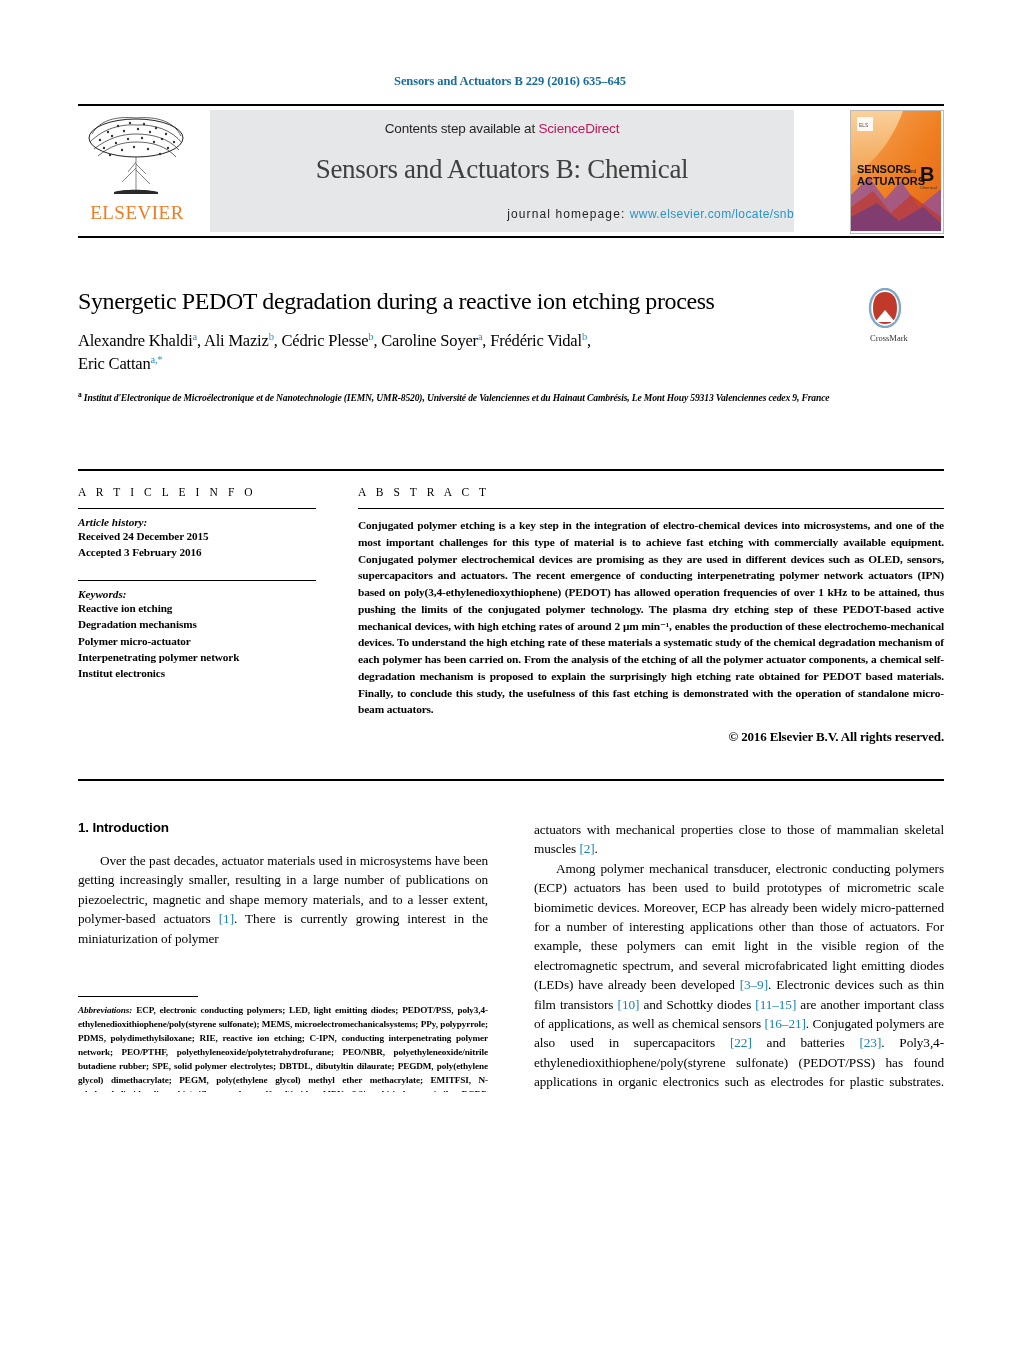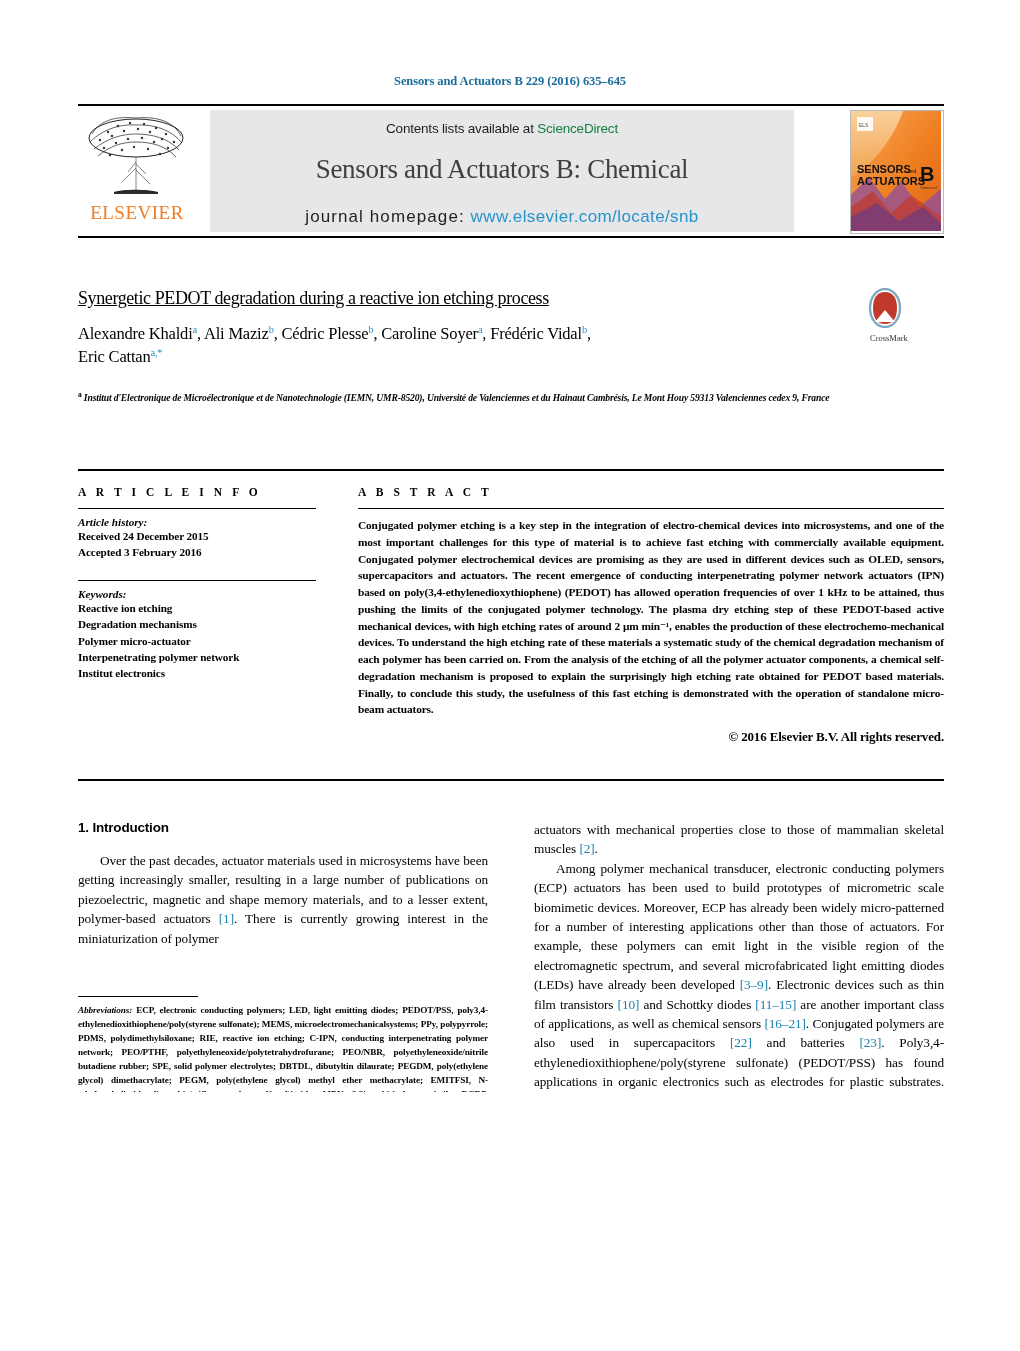--- a/index.html
+++ b/index.html
@@ -81,35 +81,36 @@
     text-align: center;
   }
   .contents-line {
     font-size: 13.5px;
     font-family: "Liberation Sans", sans-serif;
     padding-top: 11px;
     color: #231f20;
     letter-spacing: -0.2px;
   }
   .contents-line .sd {
-    color: #15803d;
+    color: #be185d;
   }
   .journal-title {
     font-size: 27px;
     font-family: "Liberation Serif", serif;
     margin-top: 18px;
     letter-spacing: -0.3px;
     color: #404040;
   }
   .journal-home {
-    font-size: 17px;
+    font-size: 12px;
     font-family: "Liberation Sans", sans-serif;
     margin-top: 22px;
     letter-spacing: 1.1px;
     color: #231f20;
+    text-align: right;
   }
   .journal-home .url {
     color: #2a93c9;
     letter-spacing: 0.4px;
   }
   .cover-thumb {
     position: absolute;
     right: 0;
     top: 4px;
     width: 92px;
@@ -120,28 +121,27 @@
   }
 
   
   .title-block {
     position: absolute;
     top: 280px;
     left: 78px;
     width: 866px;
   }
   .article-title {
-    font-size: 18px;
+    font-size: 24px;
     font-family: "Liberation Serif", serif;
     letter-spacing: -0.4px;
     margin: 0;
     font-weight: normal;
     width: 800px;
     line-height: 1.15;
-    text-decoration: underline;
   }
   .authors {
     margin-top: 13px;
     font-size: 16.5px;
     line-height: 1.42;
     letter-spacing: -0.2px;
     width: 810px;
   }
   .authors sup {
     color: #2a93c9;
@@ -210,21 +210,21 @@
   
   .info-col {
     position: absolute;
     left: 78px;
     top: 478px;
     width: 245px;
   }
   .col-head {
     font-size: 11.5px;
     font-family: "Liberation Serif", serif;
-    font-weight: bold;
+    font-weight: normal;
     letter-spacing: 3.6px;
     margin-bottom: 10px;
   }
   .info-rule {
     border-top: 1.6px solid #000;
     margin: 0 0 7px 0;
     width: 238px;
   }
   .info-label {
     font-style: italic;
@@ -414,21 +414,21 @@
                 <circle cx="82" cy="42" r="1.2"></circle>
             </g>
             <path d="M36 80 C44 77 70 77 80 80 L80 82 L36 82 Z" fill="#2a2a2a"></path>
           </g>
         </svg>
         <div class="elsevier-word">ELSEVIER</div>
       </div>
 
       <div class="journal-band">
         <div class="contents-line">
-          <span>Contents lists available at </span><span class="sd">ScienceDirect</span>
+          <span>Contents step available at </span><span class="sd">ScienceDirect</span>
         </div>
         <div class="journal-title">Sensors and Actuators B: Chemical</div>
         <div class="journal-home">
           <span>journal homepage:</span>
           <span class="url">www.elsevier.com/locate/snb</span>
         </div>
       </div>
 
       <div class="cover-thumb">
         <svg width="90" height="120" viewBox="0 0 90 120">

